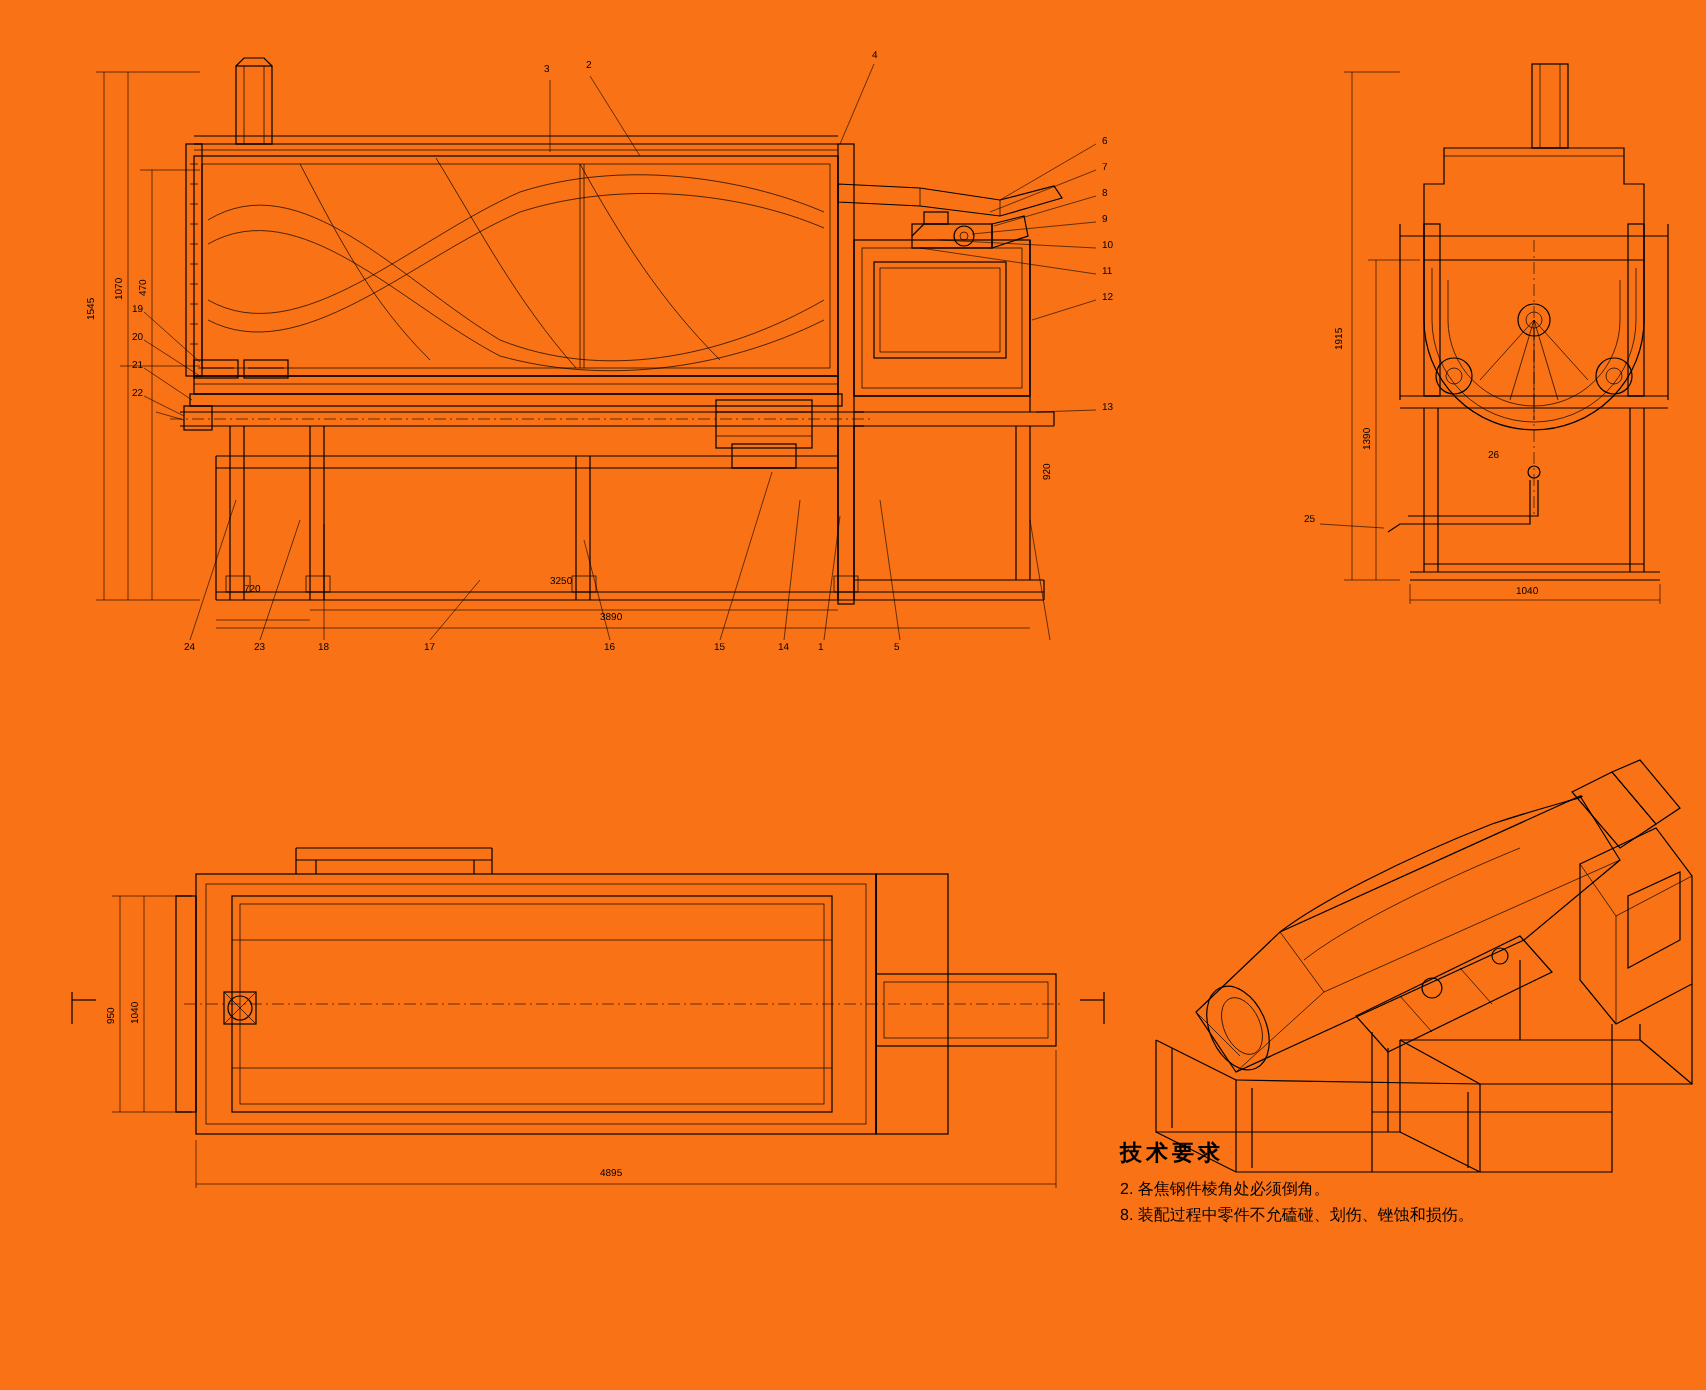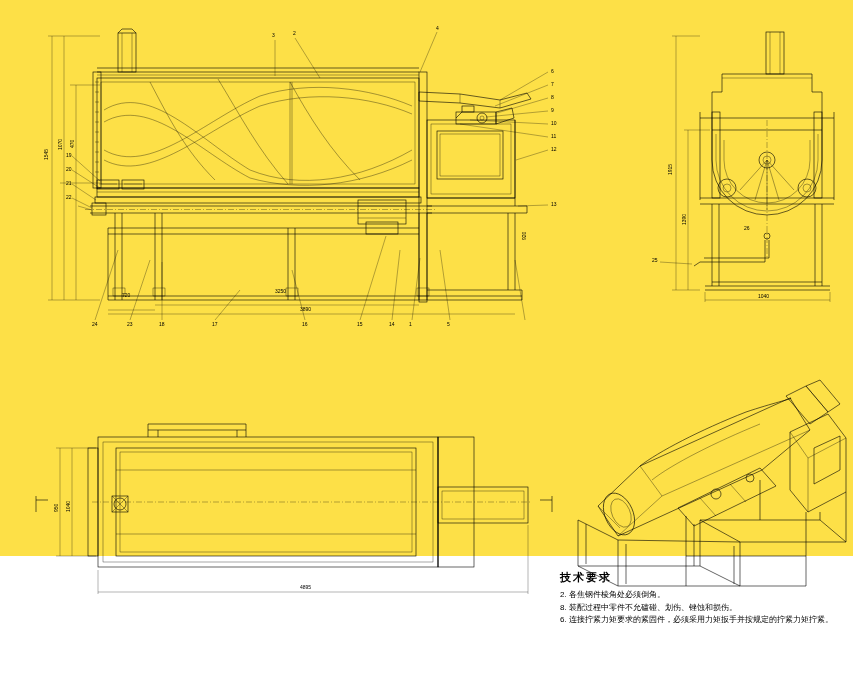--- a/index.html
+++ b/index.html
@@ -12,22 +12,22 @@
     height: 695px;
     position: relative;
     font-family: "Liberation Sans", sans-serif;
     color: #000;
     overflow: hidden;
   }
   .sheet {
     position: absolute;
     left: 0; top: 0;
     width: 853px;
-    height: 556px;
-    background: #fde047;
+    height: 695px;
+    background: #f97316;
   }
   svg.draw {
     position: absolute;
     left: 0; top: 0;
     width: 853px;
     height: 695px;
   }
   .notes {
     position: absolute;
     left: 560px;
@@ -420,16 +420,15 @@
   <div class="lbl" style="left:744px; top:226px;">26</div>
 
   <div class="lbl" style="left:54px; top:512px; transform:rotate(-90deg); transform-origin:left top;">950</div>
   <div class="lbl" style="left:66px; top:512px; transform:rotate(-90deg); transform-origin:left top;">1040</div>
   <div class="lbl" style="left:300px; top:585px;">4895</div>
 
   <div class="notes">
     <div class="notes-title">技术要求</div>
     <div class="note-line">2. 各焦钢件棱角处必须倒角。</div>
     <div class="note-line">8. 装配过程中零件不允磕碰、划伤、锉蚀和损伤。</div>
-    <div class="note-line">6. 连接拧紧力矩要求的紧固件，必须采用力矩扳手并按规定的拧紧力矩拧紧。</div>
   </div>
 
 </div>
 
 </body></html>

